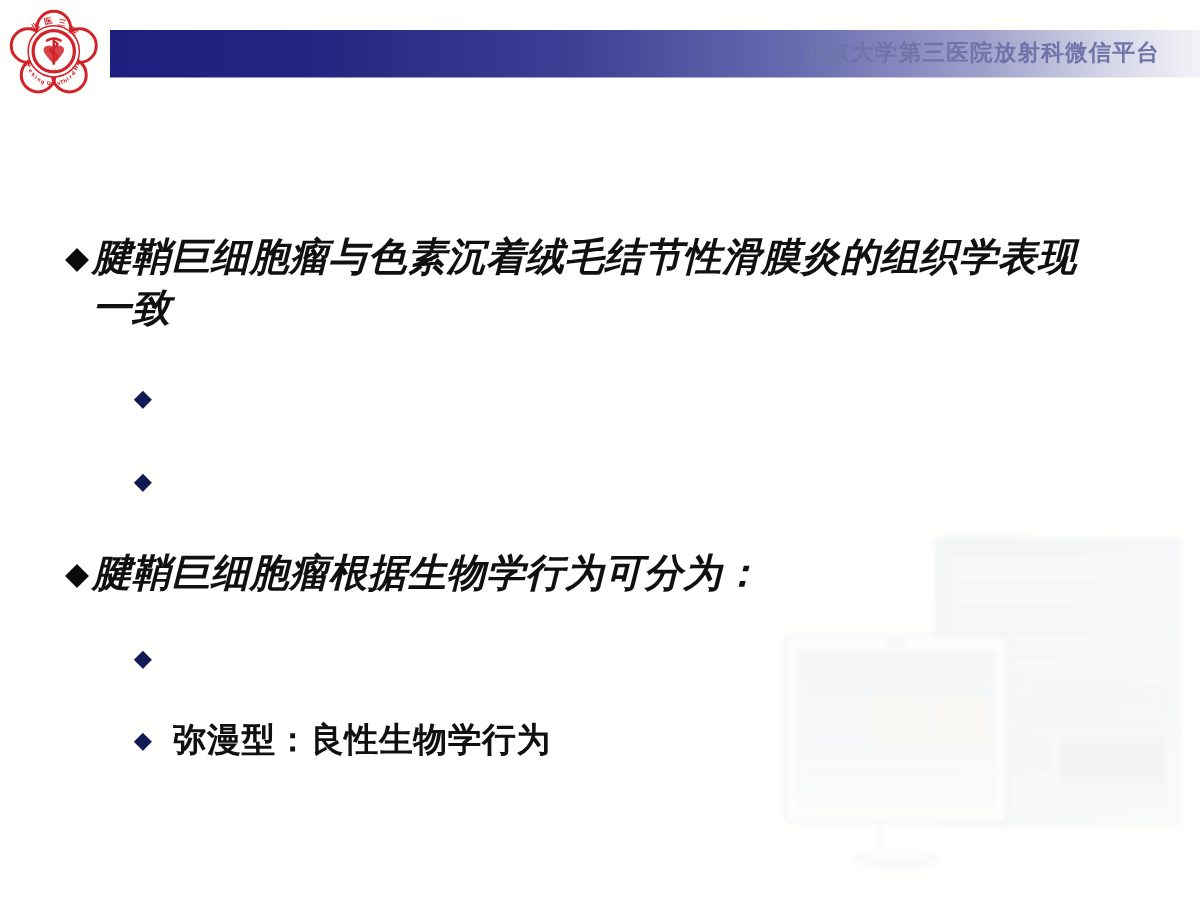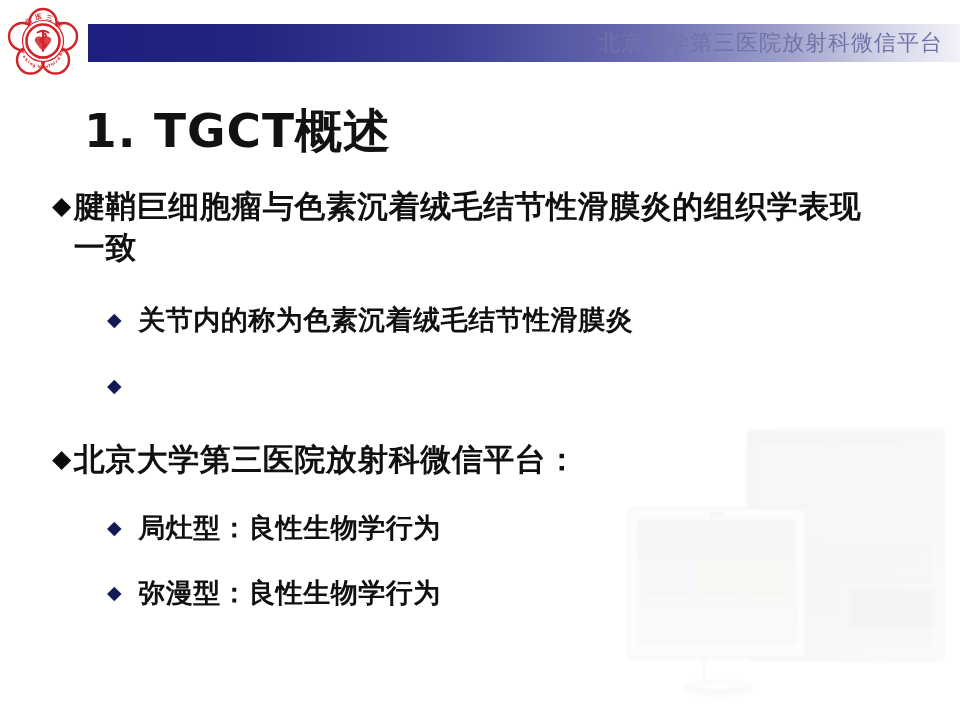--- a/index.html
+++ b/index.html
@@ -30,25 +30,25 @@
                 #1c1f7e 0%,
                 #22257f 18%,
                 #3c3f94 42%,
                 #6a6db0 64%,
                 #9ea0cb 80%,
                 #d6d7e8 92%,
                 #f2f2f8 100%);
   }
   #header-title {
     position: absolute;
-    right: 17px;
+    right: 32px;
     top: 50%;
     transform: translateY(-50%);
-    font-size: 22px;
-    font-weight: 400;
+    font-size: 18px;
+    font-weight: 700;
     letter-spacing: 1px;
     color: #6f74a8;
     white-space: nowrap;
     line-height: 1;
   }
 
   
   #logo {
     position: absolute;
     left: 6px;
@@ -91,20 +91,21 @@
   .bullet-l1 .marker {
     flex: 0 0 auto;
     font-size: 25px;
     line-height: 1.62;
     color: #0b0b0b;
     margin-right: 2px;
   }
   .bullet-l1 .txt {
     flex: 1 1 auto;
     max-width: 790px;
+    font-style: italic;
   }
 
   .bullet-l2 {
     position: relative;
     display: flex;
     align-items: flex-start;
     color: #101010;
     font-size: 27px;
     font-weight: 700;
     line-height: 1.3;
@@ -189,54 +190,51 @@
         <text x="56.4" y="47.4" transform="rotate(-64 56.4 47.4)">p</text>
       </g>
       <text x="37" y="53.6" fill="#d2232a" font-family="DejaVu Sans, sans-serif" font-size="3.6" font-weight="700" text-anchor="middle">1958</text>
     </svg>
   </div>
 
   <div id="header-bar">
     <div id="header-title">北京大学第三医院放射科微信平台</div>
   </div>
 
-  <h1 id="slide-title">1. TGCT概述</h1>
 
   <div id="content">
 
     <div class="bullet-l1">
       <span class="marker">◆</span>
       <span class="txt">腱鞘巨细胞瘤与色素沉着绒毛结节性滑膜炎的组织学表现一致</span>
     </div>
 
     <div class="gap-a"></div>
 
     <div class="bullet-l2">
       <span class="marker">◆</span>
-      <span class="txt">关节内的称为色素沉着绒毛结节性滑膜炎</span>
     </div>
 
     <div class="gap-b"></div>
 
     <div class="bullet-l2">
       <span class="marker">◆</span>
     </div>
 
     <div class="gap-c"></div>
 
     <div class="bullet-l1">
       <span class="marker">◆</span>
-      <span class="txt">北京大学第三医院放射科微信平台：</span>
+      <span class="txt">腱鞘巨细胞瘤根据生物学行为可分为：</span>
     </div>
 
     <div class="gap-d"></div>
 
     <div class="bullet-l2">
       <span class="marker">◆</span>
-      <span class="txt">局灶型：良性生物学行为</span>
     </div>
 
     <div class="gap-e"></div>
 
     <div class="bullet-l2">
       <span class="marker">◆</span>
       <span class="txt">弥漫型：良性生物学行为</span>
     </div>
 
   </div>

